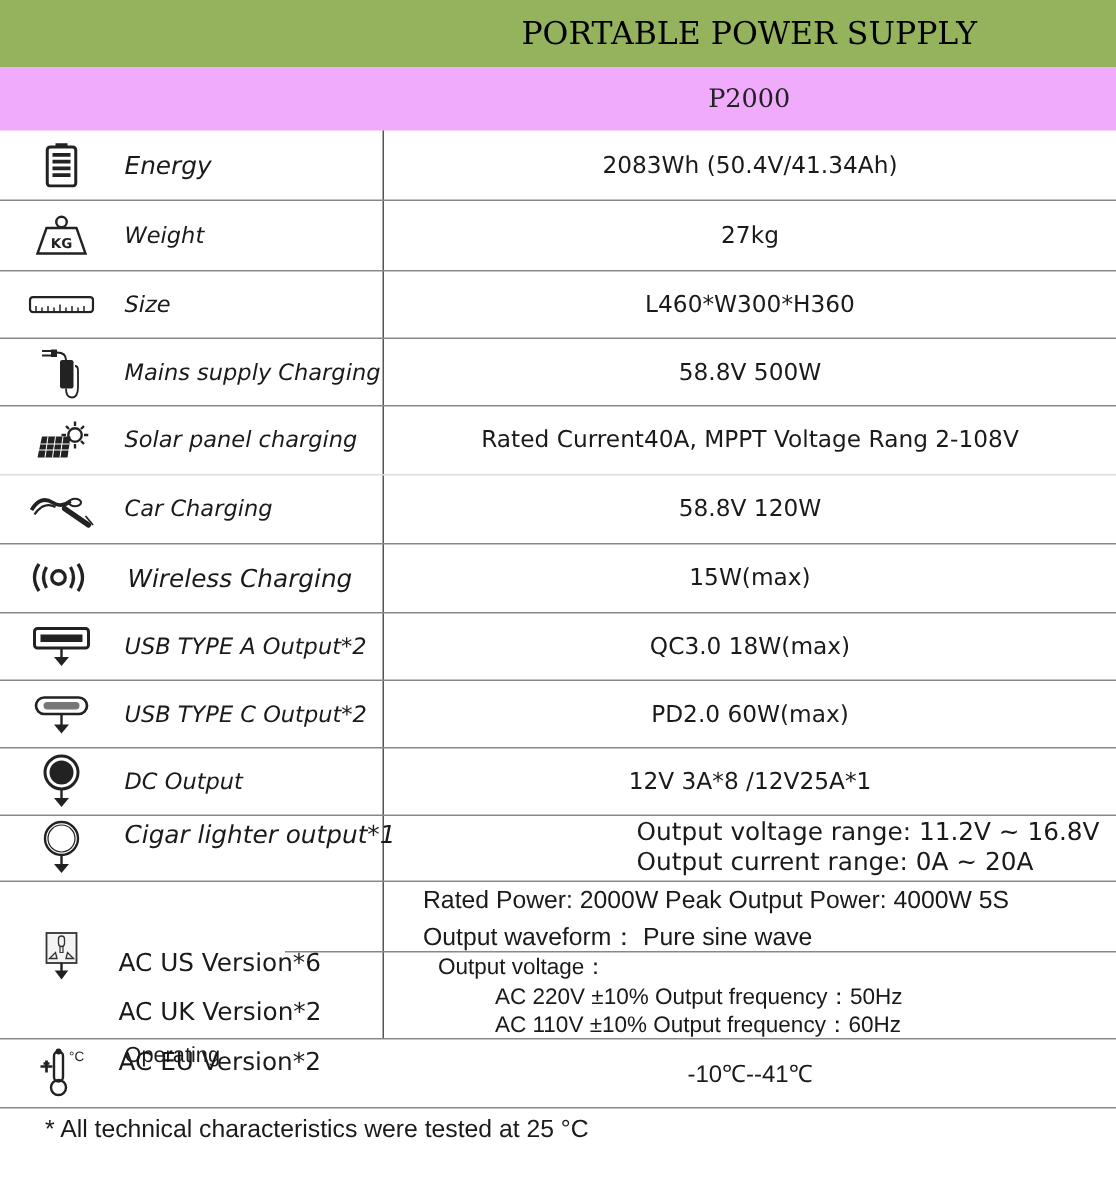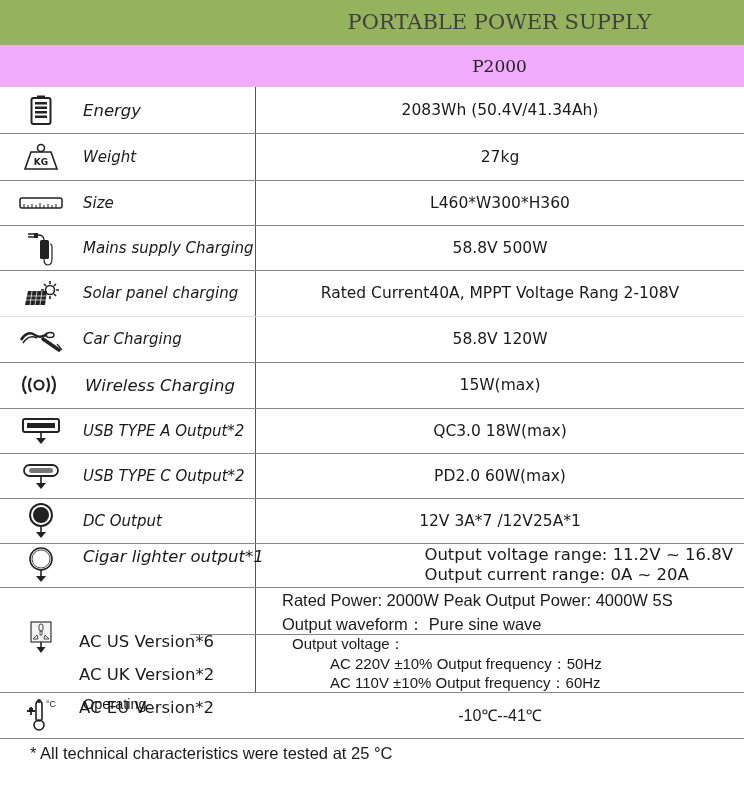--- a/index.html
+++ b/index.html
@@ -1,20 +1,20 @@
 <!DOCTYPE html>
 <html><head>
 <meta charset="utf-8">
 <style>
   html, body { margin: 0; padding: 0; background: #ffffff; }
   body { width: 744px; height: 785px; position: relative; overflow: hidden;
          font-family: "DejaVu Sans", sans-serif; color: #1a1a1a; }
   .title-bar { position: absolute; left: 0; top: 0; width: 744px; height: 45px; background: #95b35c; }
   .title-text { position: absolute; left: 255px; width: 489px; top: 0; height: 45px; line-height: 45px;
-                text-align: center; color: #404040; font-family: "DejaVu Serif", serif; font-size: 21px;
+                text-align: center; color: #000000; font-family: "DejaVu Serif", serif; font-size: 21px;
                 letter-spacing: 0px; }
   .model-bar { position: absolute; left: 0; top: 45px; width: 744px; height: 42px; background: #f0abfc; }
   .model-text { position: absolute; left: 255px; width: 489px; top: 0; height: 42px; line-height: 42px;
                 text-align: center; font-family: "DejaVu Serif", serif; font-size: 17px; color: #222; }
 
   .vline { position: absolute; left: 255px; top: 87px; width: 1px; height: 605px; background: #555; }
   .hline { position: absolute; left: 0; width: 744px; height: 1px; background: #888; }
 
   .row { position: absolute; left: 0; width: 744px; }
   .icon { position: absolute; left: 18px; width: 46px; display: flex; align-items: center; justify-content: center; }
@@ -176,21 +176,21 @@
 <div class="row" style="top:498px;height:45px">
   <div class="icon" style="top:0;height:45px">
     <svg width="26" height="38" viewBox="0 0 26 38">
         <circle cx="13" cy="13" r="11" fill="none" stroke="#222" stroke-width="2"></circle>
         <circle cx="13" cy="13" r="8" fill="#222"></circle>
         <path d="M13 24 V32" stroke="#222" stroke-width="1.6"></path>
         <path d="M8 30 L18 30 L13 36 Z" fill="#222"></path>
       </svg>
   </div>
   <div class="label" style="top:0;height:45px">DC  Output</div>
-  <div class="value" style="top:0;height:45px">12V 3A*7 /12V25A*1</div>
+  <div class="value" style="top:0;height:45px">12V 3A*8 /12V25A*1</div>
 </div>
 
 <div class="row" style="top:543px;height:44px">
   <div class="icon" style="top:0;height:44px">
     <svg width="26" height="38" viewBox="0 0 26 38">
         <circle cx="13" cy="13" r="11" fill="none" stroke="#222" stroke-width="1.6"></circle>
         <circle cx="13" cy="13" r="9" fill="none" stroke="#222" stroke-width="0.8"></circle>
         <path d="M13 24 V32" stroke="#222" stroke-width="1.6"></path>
         <path d="M8 30 L18 30 L13 36 Z" fill="#222"></path>
       </svg>

